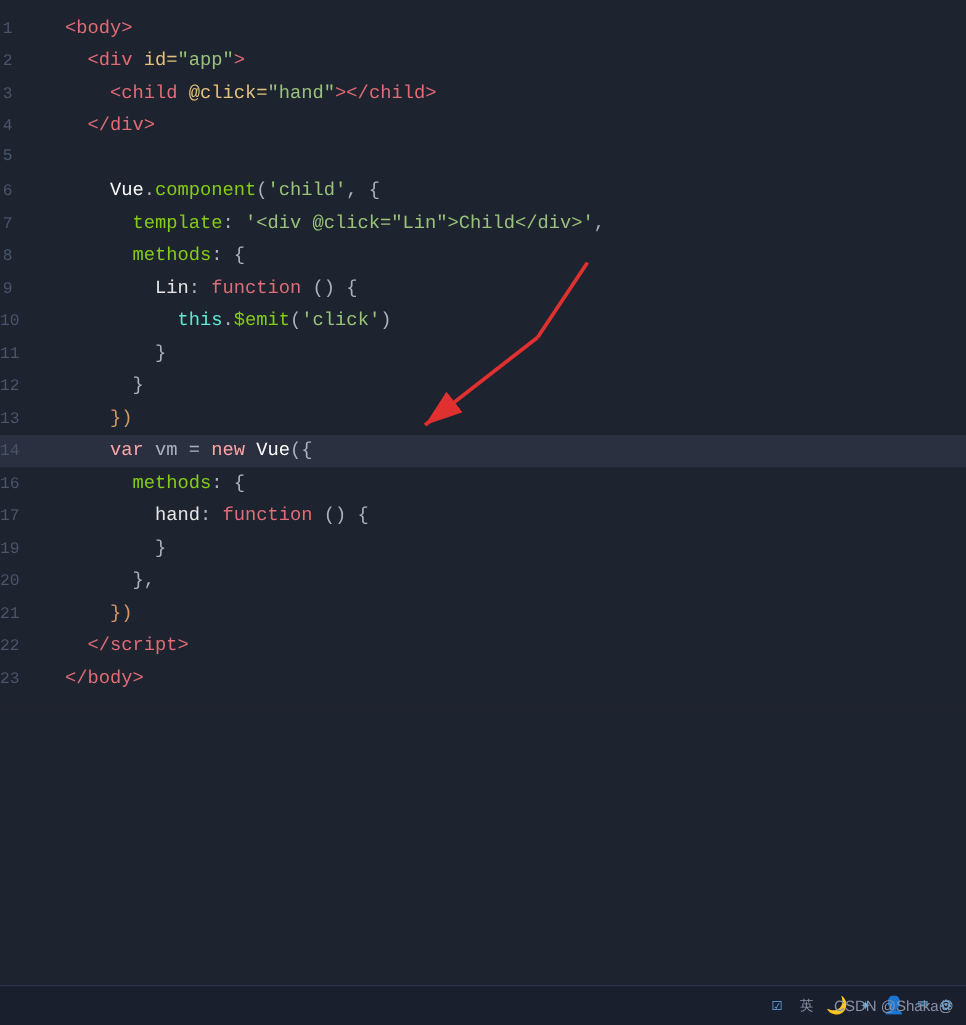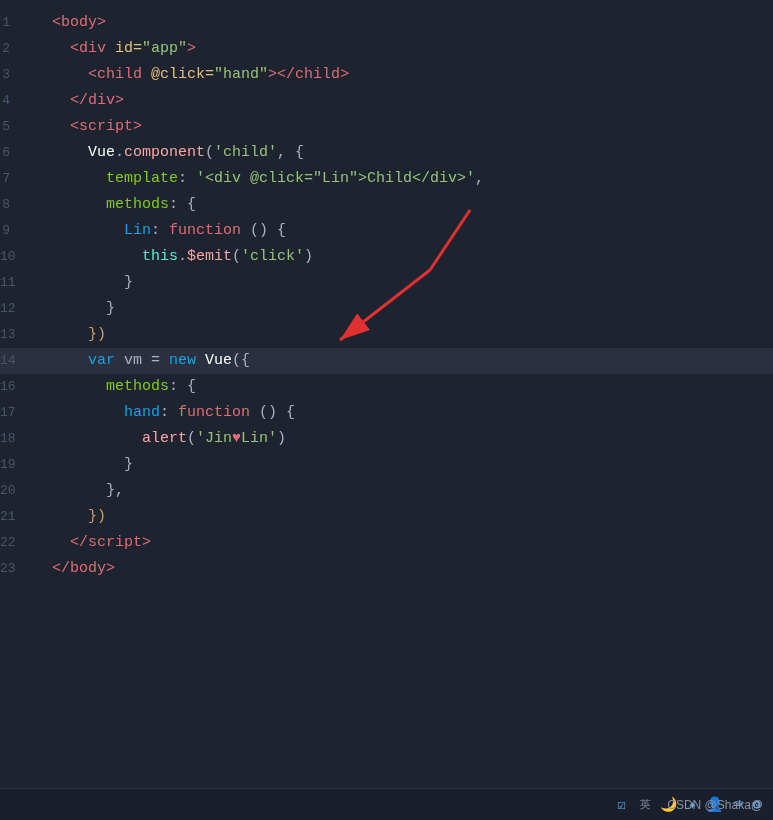--- a/index.html
+++ b/index.html
@@ -45,26 +45,26 @@
 
     
     .line.highlighted {
       background: #2a3040;
     }
 
     
     .c-tag { color: #e06c75; }         
     .c-attr { color: #e5c07b; }        
     .c-string { color: #98c379; }      
-    .c-keyword { color: #0ea5e9; text-align: right; }     
+    .c-keyword { color: #fca5a5; text-align: right; }     
     .c-func { color: #e06c75; }     
     .c-white { color: #abb2bf; }       
-    .c-blue { color: #0ea5e9; }       
+    .c-blue { color: #e5e5e5; }       
     .c-prop { color: #84cc16; }        
-    .c-method { color: #fca5a5; }
+    .c-method { color: #84cc16; }
     .c-this { color: #5eead4; }
     .c-orange { color: #d19a66; }
     .c-vue { color: #ffffff; }
     .c-heart { color: #e06c75; }
 
     
     .status-bar {
       position: absolute;
       bottom: 0;
       left: 0;
@@ -126,21 +126,20 @@
     <div class="line">
       <span class="line-num">3</span>
       <span class="line-content"><span class="c-tag">      &lt;</span><span class="c-tag">child</span><span class="c-white"> </span><span class="c-attr">@click=</span><span class="c-string">"hand"</span><span class="c-tag">&gt;</span><span class="c-tag">&lt;/</span><span class="c-tag">child</span><span class="c-tag">&gt;</span></span>
     </div>
     <div class="line">
       <span class="line-num">4</span>
       <span class="line-content"><span class="c-tag">    &lt;/</span><span class="c-tag">div</span><span class="c-tag">&gt;</span></span>
     </div>
     <div class="line">
       <span class="line-num">5</span>
-      <span class="line-content"><span class="c-tag">    &lt;</span><span class="c-tag">script</span><span class="c-tag">&gt;</span></span>
     </div>
     <div class="line">
       <span class="line-num">6</span>
       <span class="line-content"><span class="c-white">      </span><span class="c-vue">Vue</span><span class="c-white">.</span><span class="c-method">component</span><span class="c-white">(</span><span class="c-string">'child'</span><span class="c-white">, {</span></span>
     </div>
     <div class="line">
       <span class="line-num">7</span>
       <span class="line-content"><span class="c-white">        </span><span class="c-prop">template</span><span class="c-white">: </span><span class="c-string">'&lt;div @click="Lin"&gt;Child&lt;/div&gt;'</span><span class="c-white">,</span></span>
     </div>
     <div class="line">
@@ -171,24 +170,20 @@
       <span class="line-num">14</span>
       <span class="line-content"><span class="c-white">      </span><span class="c-keyword">var</span><span class="c-white"> vm = </span><span class="c-keyword">new</span><span class="c-white"> </span><span class="c-vue">Vue</span><span class="c-white">({</span></span>
     </div>
     <div class="line">
       <span class="line-num">16</span>
       <span class="line-content"><span class="c-white">        </span><span class="c-prop">methods</span><span class="c-white">: {</span></span>
     </div>
     <div class="line">
       <span class="line-num">17</span>
       <span class="line-content"><span class="c-white">          </span><span class="c-blue">hand</span><span class="c-white">: </span><span class="c-func">function</span><span class="c-white"> () {</span></span>
-    </div>
-    <div class="line">
-      <span class="line-num">18</span>
-      <span class="line-content"><span class="c-white">            </span><span class="c-method">alert</span><span class="c-white">(</span><span class="c-string">'Jin</span><span class="c-heart">♥</span><span class="c-string">Lin'</span><span class="c-white">)</span></span>
     </div>
     <div class="line">
       <span class="line-num">19</span>
       <span class="line-content"><span class="c-white">          </span><span class="c-white">}</span></span>
     </div>
     <div class="line">
       <span class="line-num">20</span>
       <span class="line-content"><span class="c-white">        </span><span class="c-white">},</span></span>
     </div>
     <div class="line">

